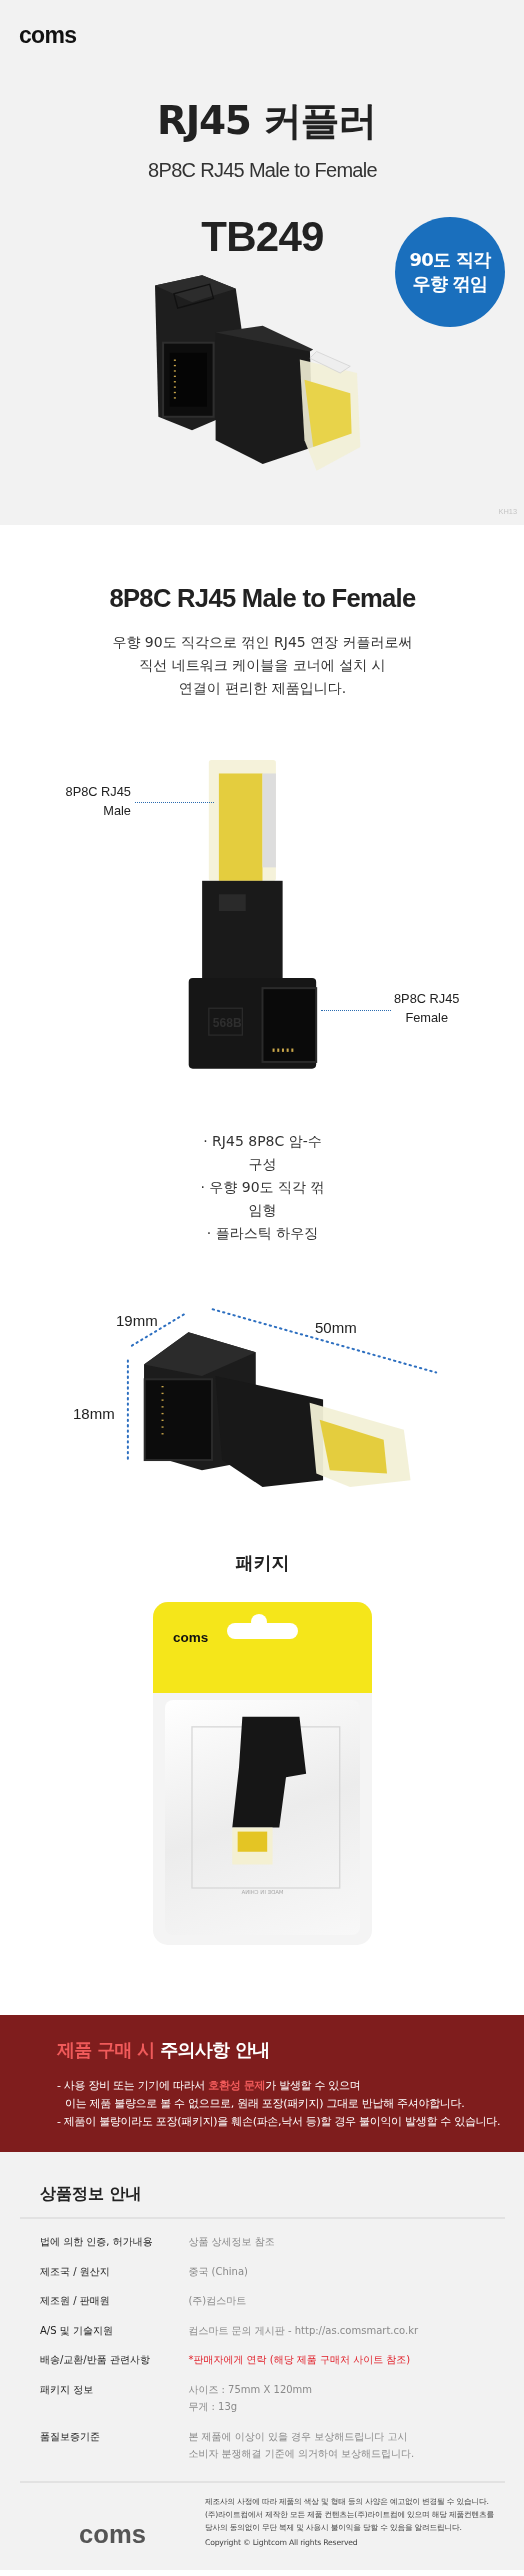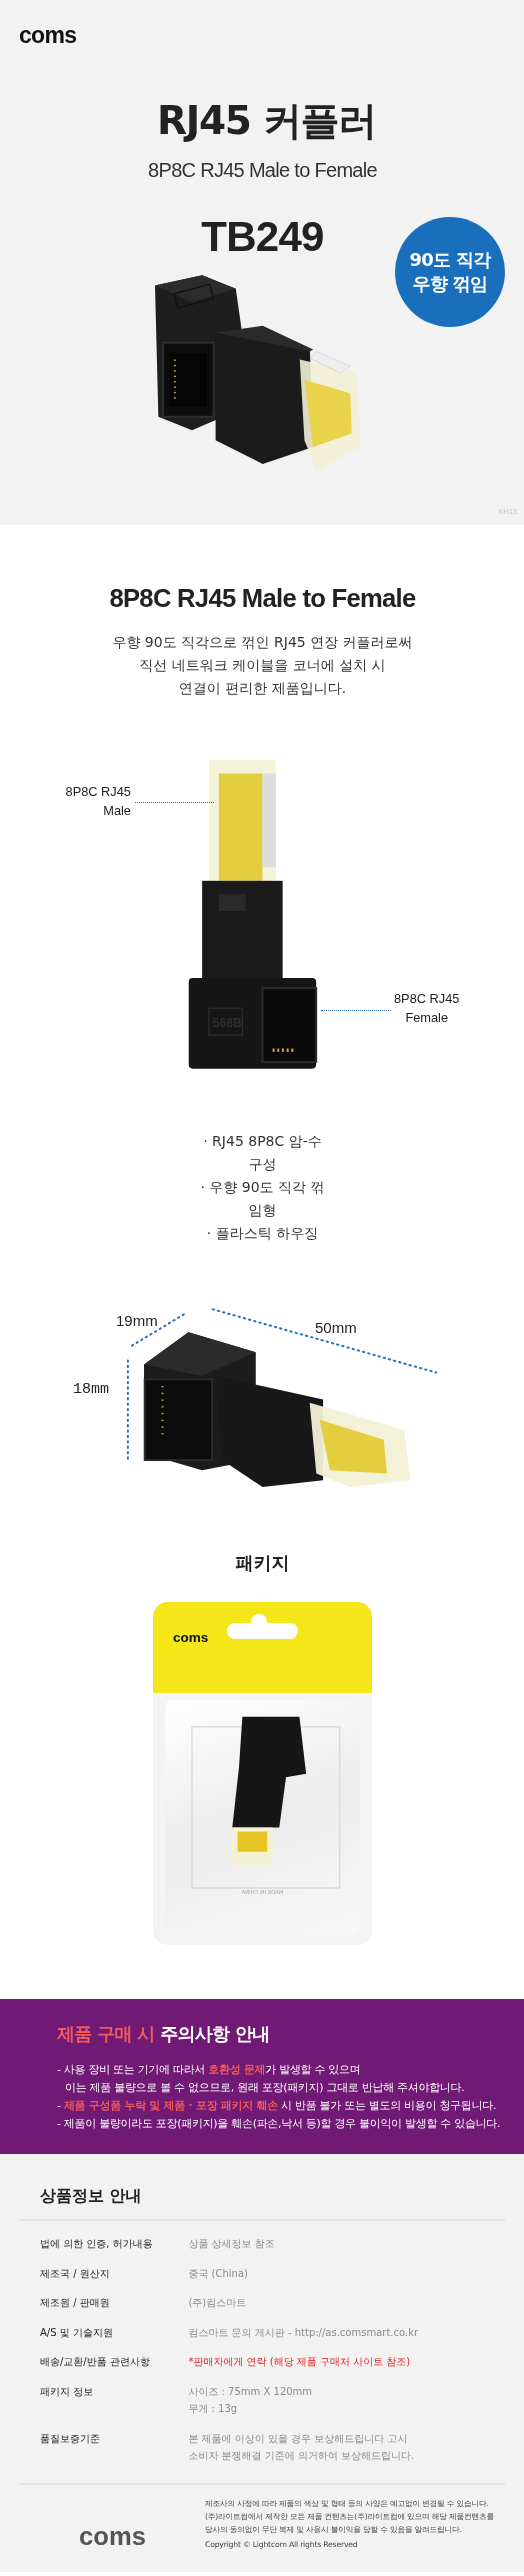--- a/index.html
+++ b/index.html
@@ -33,21 +33,21 @@
   .package-section { text-align: center; padding-top: 64px; }
   .package-title { font-weight: 700; font-size: 18px; color: #222; }
   .package-img { position: relative; margin: 27px auto 0; width: 219px; height: 343px; border-radius: 15px; overflow: hidden; background: #f4f4f4; }
   .pkg-header { position: absolute; left: 0; top: 0; width: 100%; height: 91px; background: #f5e61a; }
   .pkg-hole { position: absolute; left: 74px; top: 21.5px; width: 71px; height: 16px; background: #fff; border-radius: 8px; }
   .pkg-hole-bump { position: absolute; left: 98px; top: 12px; width: 16px; height: 16px; background: #fff; border-radius: 50%; }
   .pkg-logo { position: absolute; left: 20px; top: 28px; font-family: "Liberation Sans", sans-serif; font-weight: 700; font-size: 13.5px; color: #111; }
   .pkg-bag { position: absolute; left: 12px; top: 98px; width: 195px; height: 235px; background: linear-gradient(160deg, #ffffff 0%, #ececec 50%, #f8f8f8 100%); border-radius: 8px; }
   .pkg-made { position: absolute; left: 0; right: 0; bottom: 40px; text-align: center; font-size: 5.4px; color: #aaa; transform: scaleX(-1); }
 
-  .caution { margin-top: 54px; background: #701a75; color: #fff; padding: 23px 0 21.5px 57px; }
+  .caution { margin-top: 70px; background: #7f1d1d; color: #fff; padding: 23px 0 21.5px 57px; }
   .caution-title { font-weight: 700; font-size: 18px; letter-spacing: -0.7px; margin-bottom: 15px; }
   .caution-title .red { color: #f05a5a; }
   .caution-list { font-size: 11px; line-height: 18px; letter-spacing: -0.3px; }
   .caution-list .red { color: #f05a5a; font-weight: 700; }
 
   .info { background: #f2f2f2; padding: 32px 20px 6.7px; }
   .info-title { font-size: 16px; padding-left: 20px; padding-bottom: 12px; border-bottom: 2px solid #e2e2e2; color: #222; }
   .info-table { width: 100%; border-collapse: collapse; margin-top: 8px; }
   .info-table td { vertical-align: top; padding: 6px 0 6px 20px; font-size: 10px; line-height: 17.5px; }
   .info-table td.k { width: 165px; color: #222; }
@@ -168,21 +168,21 @@
           <rect x="240" y="220" width="3" height="2"></rect>
         </g>
 
       <polygon points="320,135 480,170 480,290 390,300 330,260" fill="#181818"></polygon>
 
       <polygon points="460,175 600,215 610,290 520,300 470,280" fill="#f2f0d6" opacity="0.95"></polygon>
       <polygon points="475,200 570,230 575,280 490,275" fill="#e4cd3e"></polygon>
     </svg>
     <div class="dim-label" style="left:116px; top:27px;text-align:right;">19mm</div>
     <div class="dim-label" style="left:315px; top:34px;">50mm</div>
-    <div class="dim-label" style="left:73px; top:96px;font-family:Liberation Mono, monospace;">18mm</div>
+    <div class="dim-label" style="left:73px; top:120px;">18mm</div>
   </div>
 </section>
 
 <section class="package-section">
   <h2 class="package-title">패키지</h2>
   <div class="package-img">
     <div class="pkg-header"></div>
     <div class="pkg-hole-bump"></div>
     <div class="pkg-hole"></div>
     <div class="pkg-logo">coms</div>
@@ -199,21 +199,20 @@
 </section>
 
 <section class="caution">
   <h3 class="caution-title">
     <span class="red">제품 구매 시</span>
     <span>주의사항 안내</span>
   </h3>
   <div class="caution-list">
     <div><span>- 사용 장비 또는 기기에 따라서 </span><span class="red">호환성 문제</span><span>가 발생할 수 있으며</span></div>
     <div style="padding-left:8px"><span>  이는 제품 불량으로 볼 수 없으므로, 원래 포장(패키지) 그대로 반납해 주셔야합니다.</span></div>
-    <div><span>- </span><span class="red">제품 구성품 누락 및  제품 · 포장 패키지 훼손</span><span> 시 반품 불가 또는 별도의 비용이 청구됩니다.</span></div>
     <div><span>- 제품이 불량이라도 포장(패키지)을 훼손(파손,낙서 등)할 경우 불이익이 발생할 수 있습니다.</span></div>
   </div>
 </section>
 
 <section class="info">
   <h3 class="info-title">상품정보 안내</h3>
   <table class="info-table">
     <tbody>
     <tr>
           <td class="k">법에 의한 인증, 허가내용</td>

